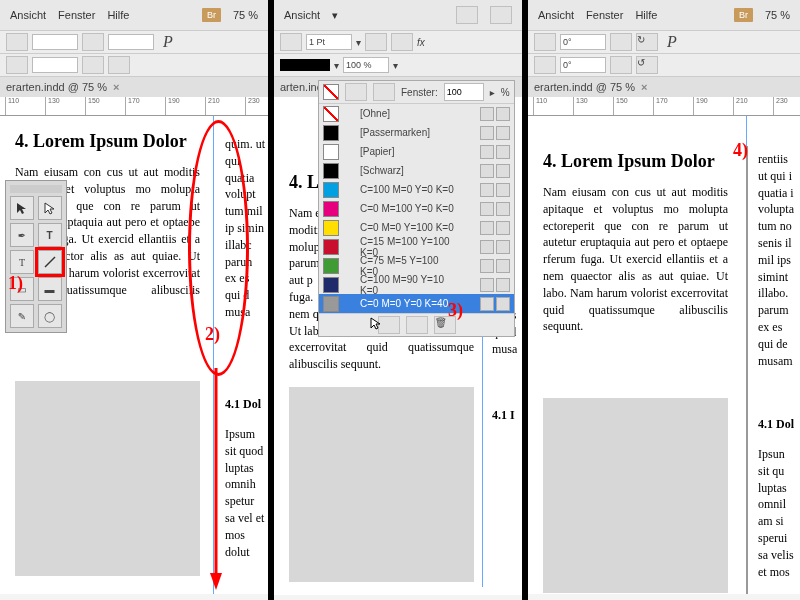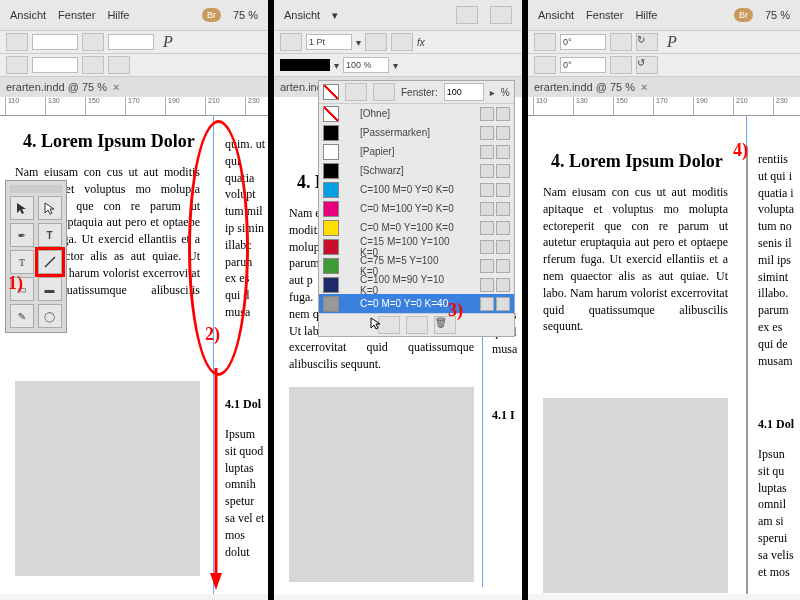--- a/index.html
+++ b/index.html
@@ -1,29 +1,29 @@
 <!DOCTYPE html>
 <html><head>
 <meta charset="utf-8">
 <style>
 body{margin:0;font-family:sans-serif;font-size:10px;color:#444;background:#f4f4f4;overflow:hidden}
 .pane{position:absolute;top:0;height:600px;background:#f4f4f4;box-sizing:border-box}
 .sep{position:absolute;top:0;width:6px;height:600px;background:#000}
 .menubar{height:30px;background:#e8e8e8;display:flex;align-items:center;gap:12px;padding:0 10px;color:#333;font-size:11px;border-bottom:1px solid #ccc}
 .menubar .spacer{flex:1}
-.br{background:#C89B5C;color:#fff;padding:2px 5px;font-size:9px;border-radius:7px}
+.br{background:#C89B5C;color:#fff;padding:2px 5px;font-size:9px;border-radius:1px}
 .toolbar{height:22px;background:#ededed;display:flex;align-items:center;gap:4px;padding:0 6px;border-bottom:1px solid #ccc}
 .fld{width:40px;height:14px;background:#fff;border:1px solid #bbb;font-size:9px;padding:0 2px;display:flex;align-items:center}
 .icon{width:20px;height:16px;background:#e3e3e3;border:1px solid #c0c0c0}
 .doctab{height:20px;display:flex;align-items:center;background:#e0e0e0;padding:0 6px;font-size:11px}
 .doctab .x{margin-left:6px;font-weight:bold;color:#888}
 .ruler{height:18px;background:#fff;border-bottom:1px solid #999;display:flex;font-size:7px;color:#666;position:relative}
 .ruler .tick{position:absolute;top:0;border-left:1px solid #aaa;height:18px;padding-left:2px}
 .page{background:#fff;position:relative;padding:15px;box-sizing:border-box}
-.heading{font-family:"Times New Roman",serif;font-weight:bold;font-size:18px;color:#000;margin:0 8px 12px}
+.heading{font-family:"Times New Roman",serif;font-weight:bold;font-size:18px;color:#000;margin:0 0 12px}
 .body{font-family:"Times New Roman",serif;font-size:12px;color:#000;text-align:justify;line-height:1.4}
 .col2{position:absolute;font-family:"Times New Roman",serif;font-size:12px;color:#000;text-align:left;line-height:1.4}
 .placeholder{background:#d7d7d7;position:absolute}
 .toolpanel{position:absolute;left:5px;top:180px;background:#d9d9d9;border:1px solid #999;width:52px;padding:4px;display:grid;grid-template-columns:1fr 1fr;gap:3px}
 .tbtn{width:22px;height:22px;background:#e6e6e6;border:1px solid #aaa;display:flex;align-items:center;justify-content:center}
 .highlight{outline:3px solid #ff0000}
 .grip{grid-column:1/3;height:8px;background:#ccc}
 .swatches{position:absolute;left:318px;top:80px;width:195px;background:#e9e9e9;border:1px solid #aaa;font-size:10px;z-index:50}
 .swhdr{height:22px;display:flex;align-items:center;gap:6px;padding:0 4px;border-bottom:1px solid #ccc}
 .swhdr input{width:34px;height:14px;border:1px solid #bbb;font-size:9px}

